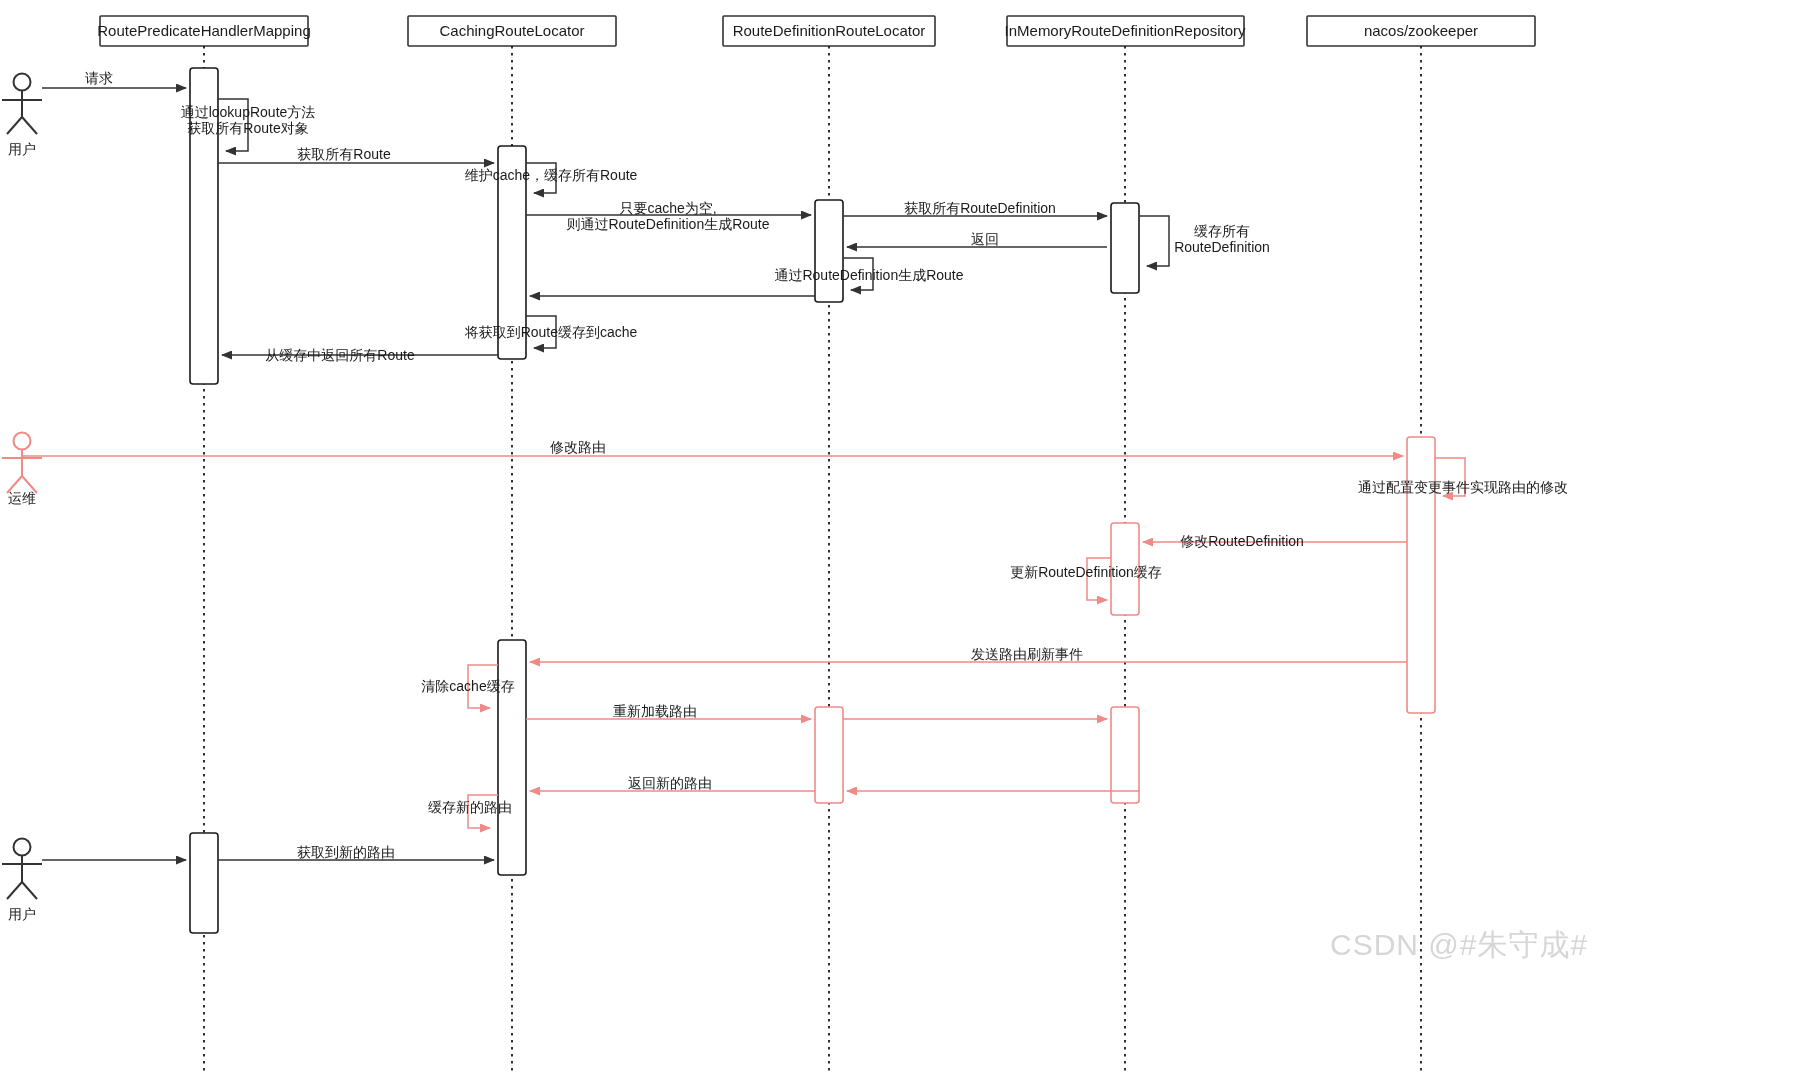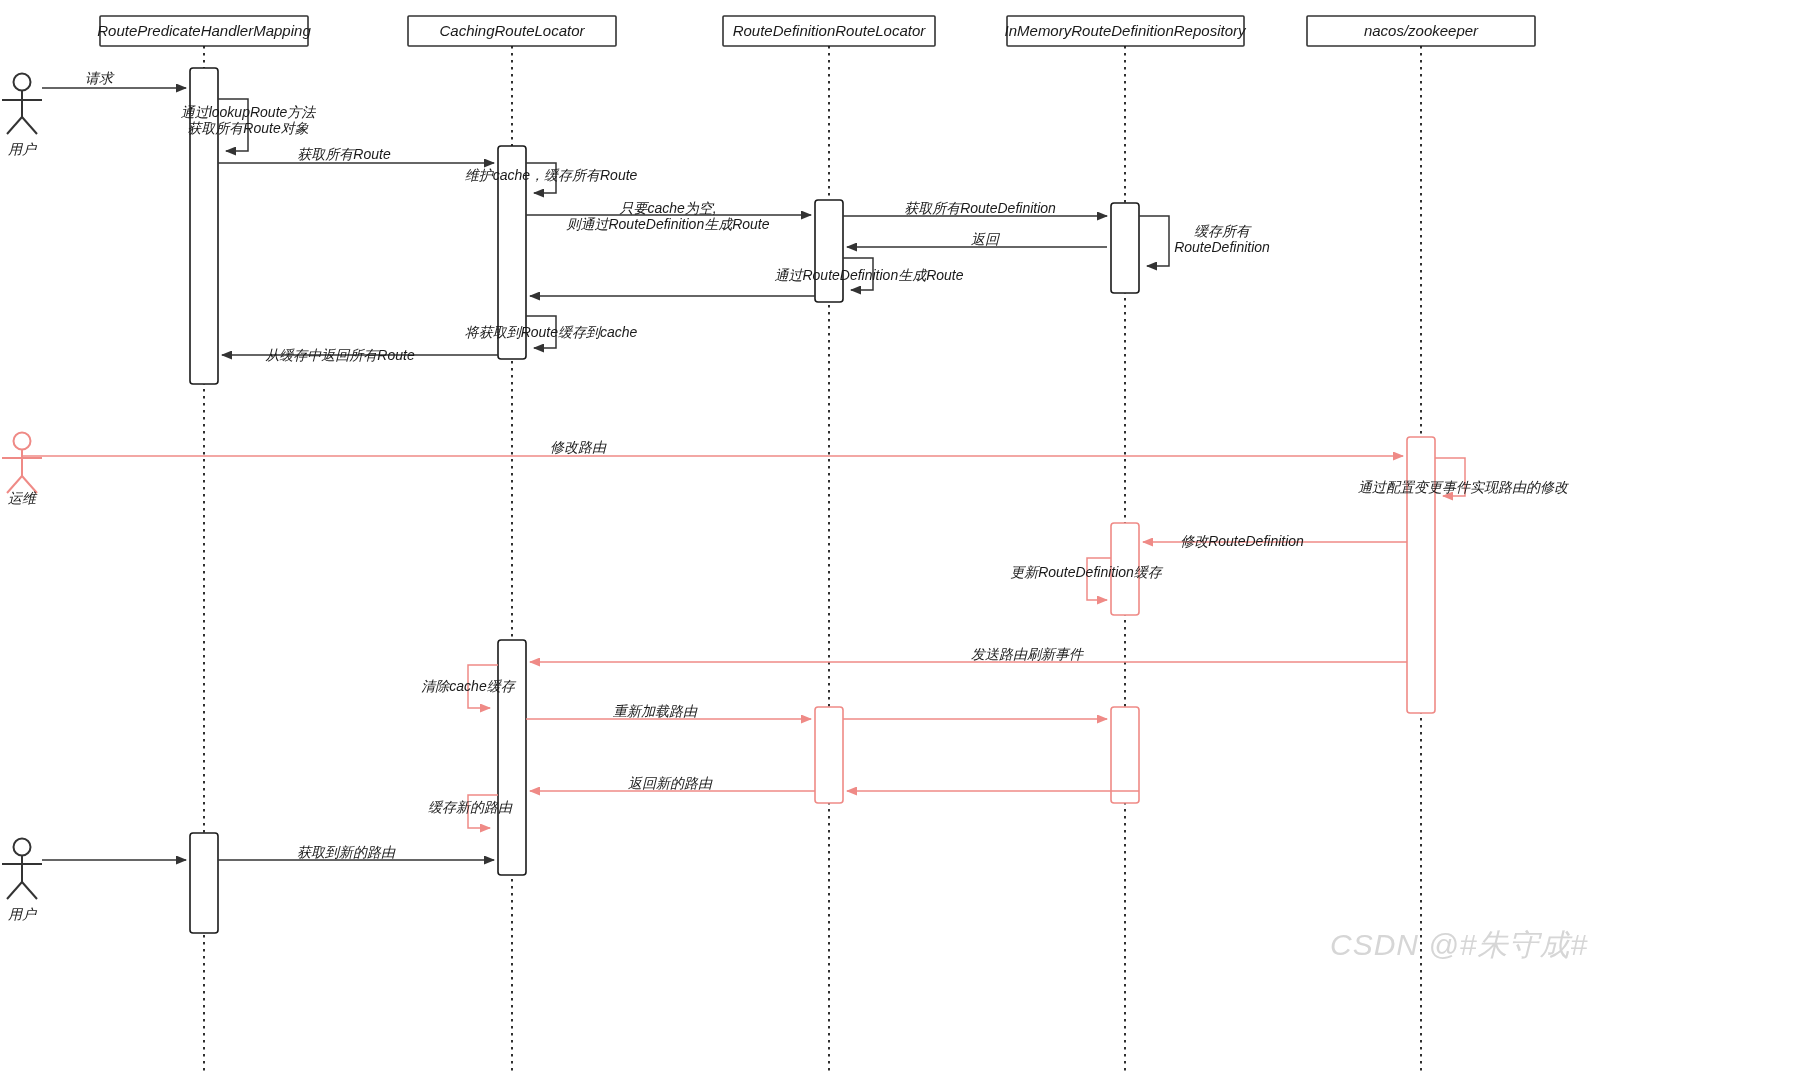--- a/index.html
+++ b/index.html
@@ -9,21 +9,20 @@
   }
   body {
     font-family: "Liberation Sans", "DejaVu Sans", sans-serif;
   }
   #diagram-root {
     position: relative;
     width: 1794px;
     height: 1074px;
     background: #ffffff;
     overflow: hidden;
-    font-style: italic;
   }
   svg.seq {
     display: block;
     width: 1794px;
     height: 1074px;
   }
   .lifeline-box {
     fill: #ffffff;
     stroke: #333333;
     stroke-width: 1.6;

